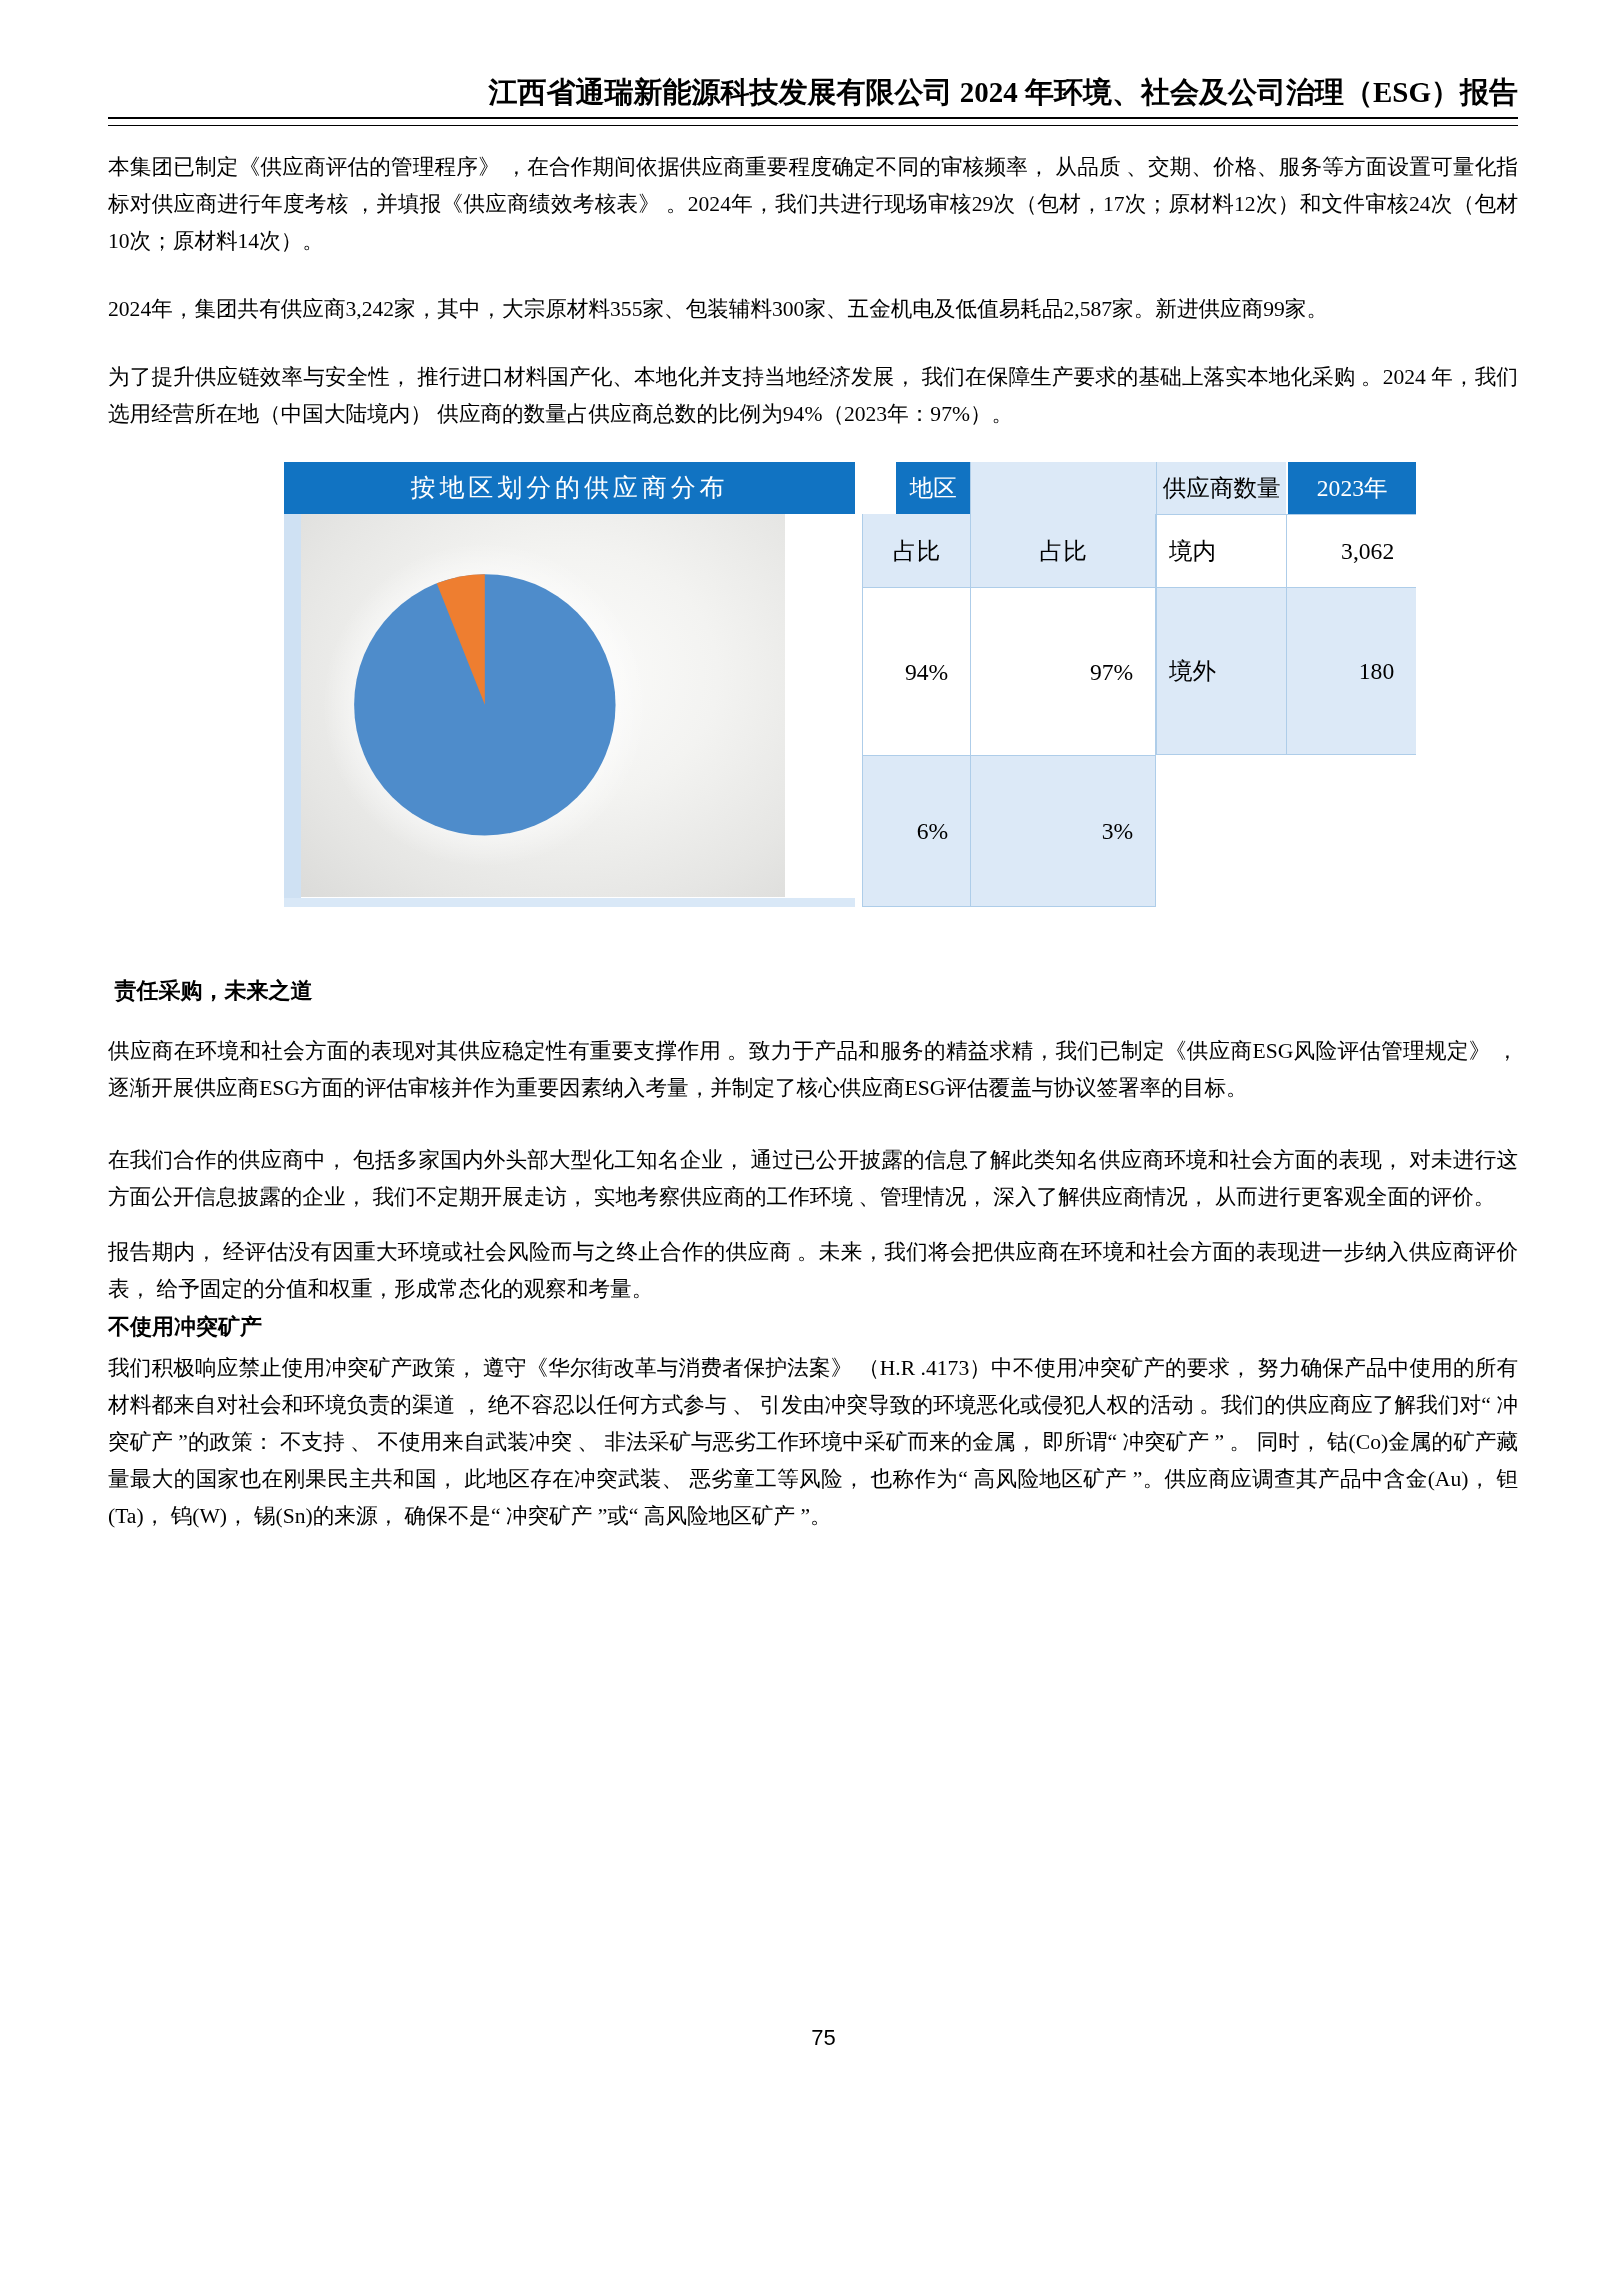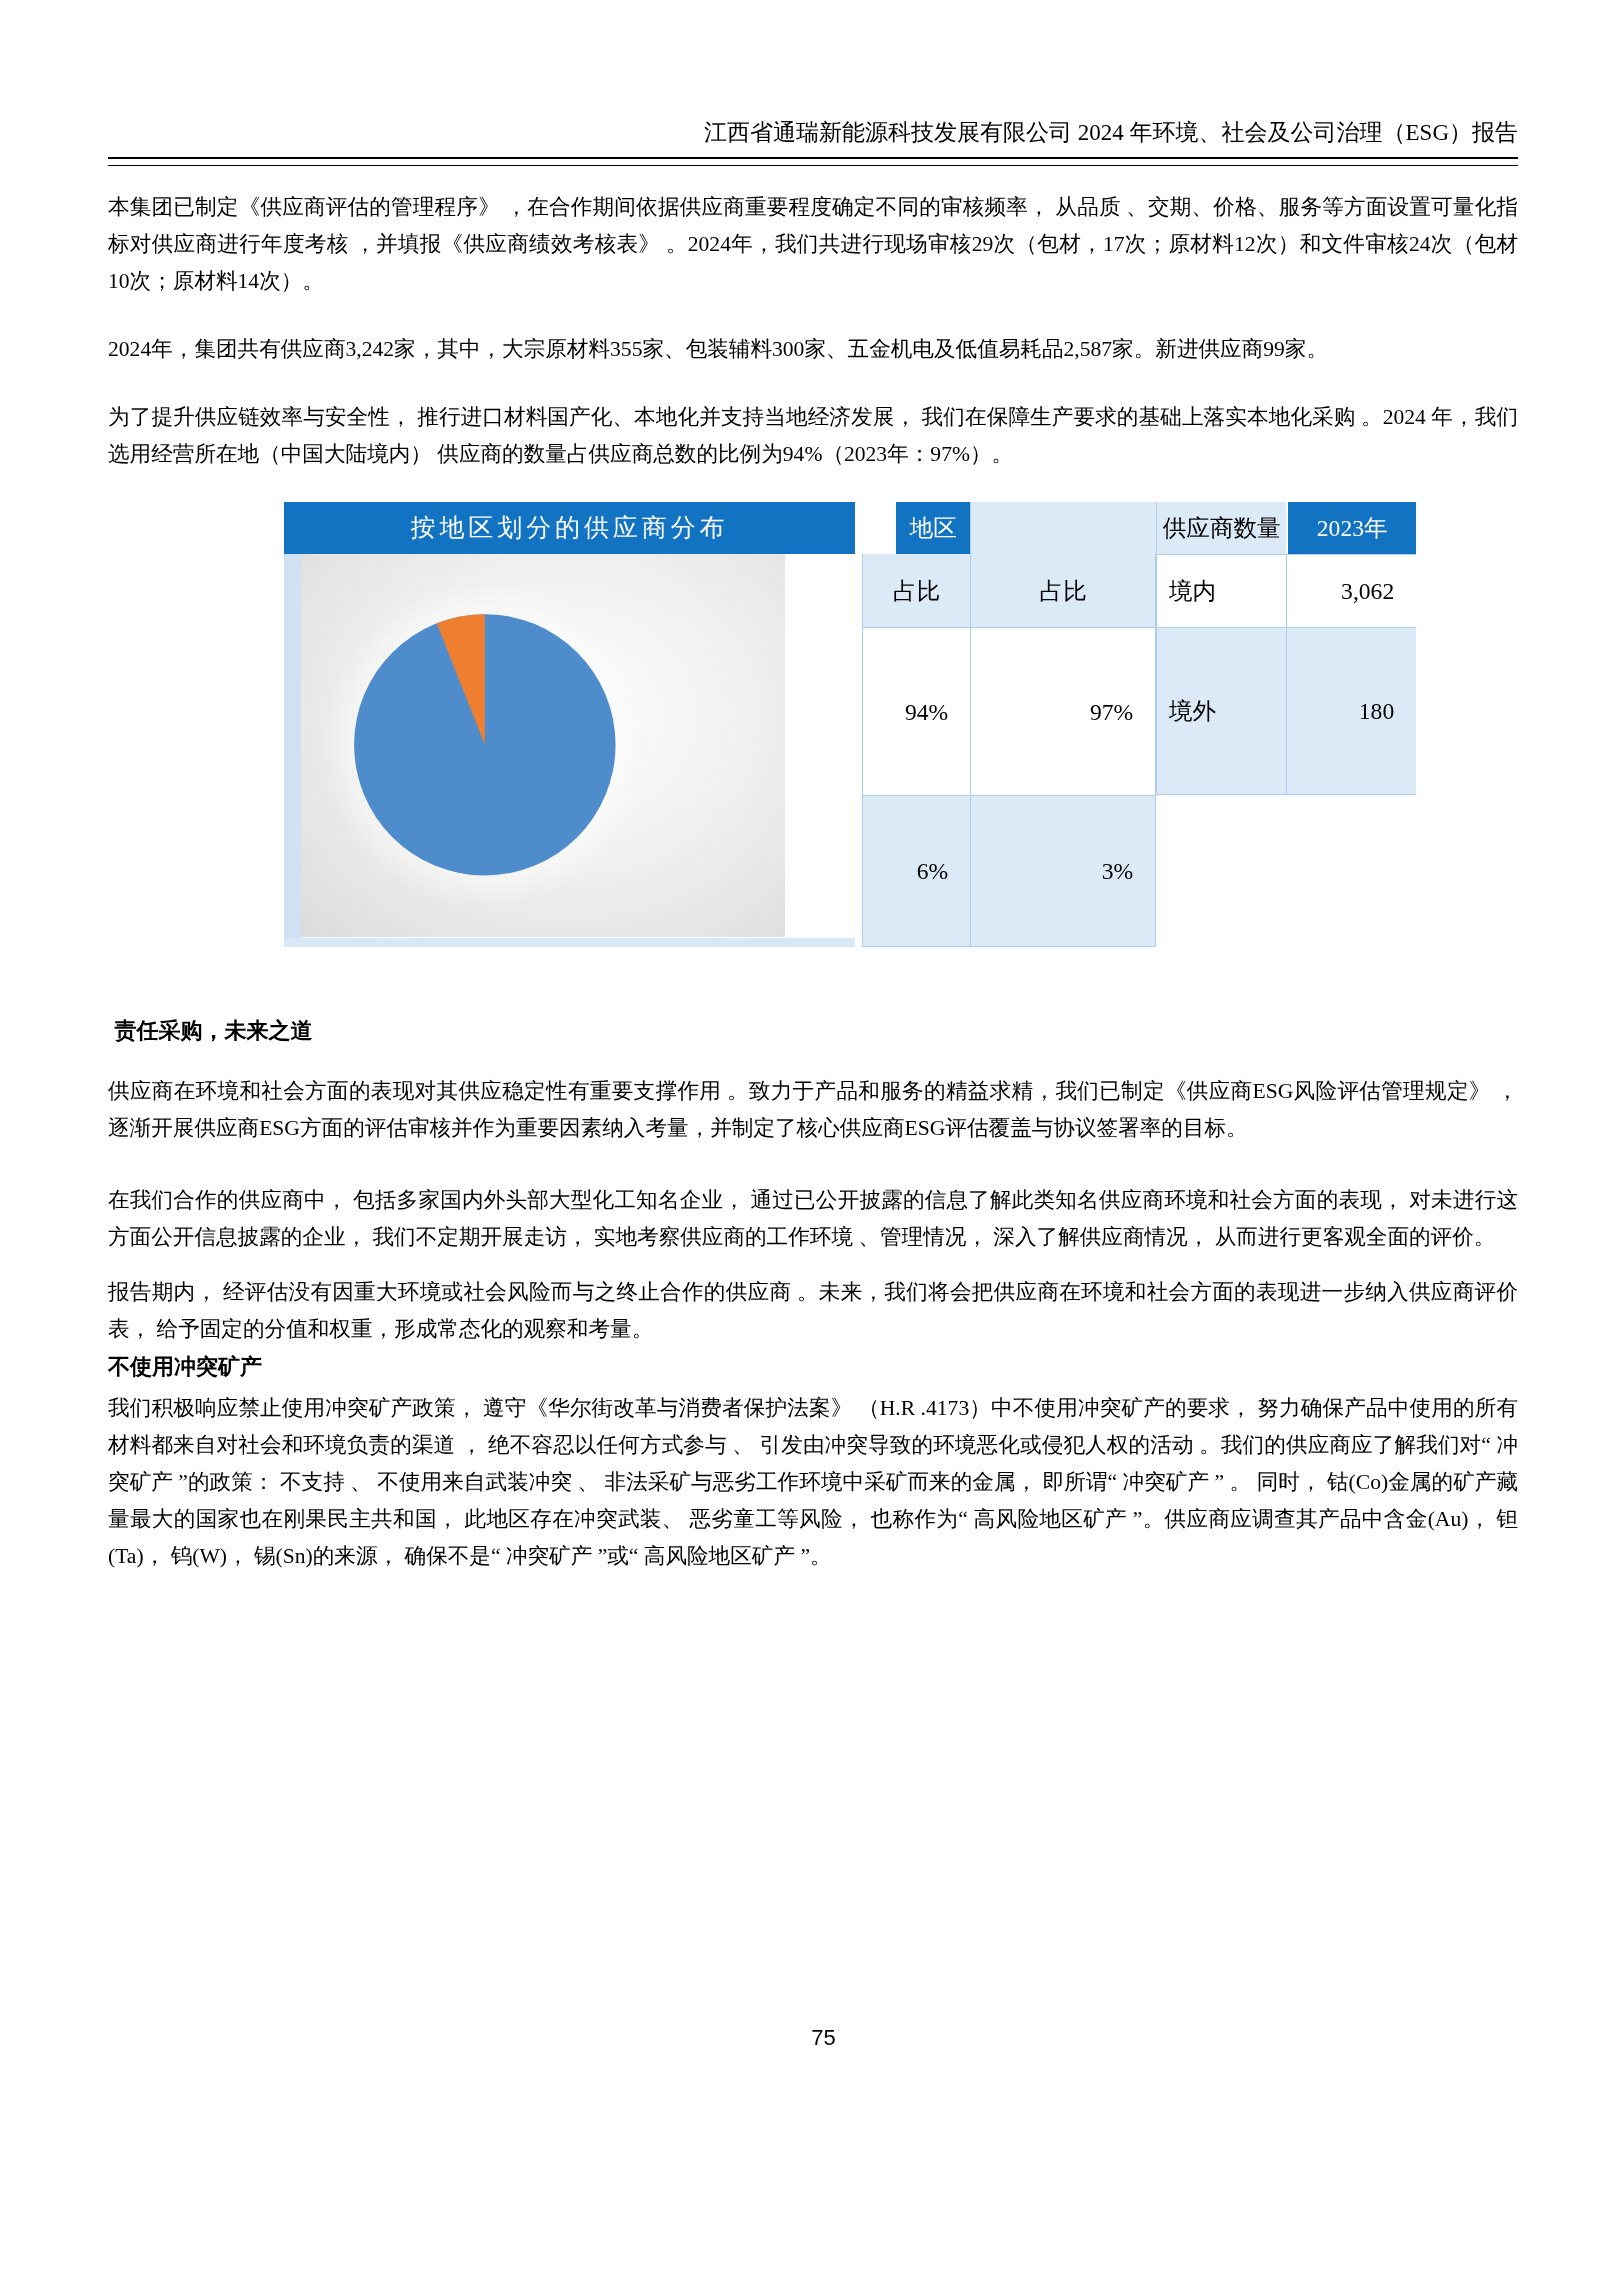--- a/index.html
+++ b/index.html
@@ -3,21 +3,21 @@
 <meta charset="utf-8">
 <style>
   html,body{margin:0;padding:0;}
   body{
     width:1623px;height:2295px;position:relative;background:#ffffff;
     font-family:"Liberation Serif","DejaVu Serif",serif;
     color:#000;font-size:21.6px;line-height:37px;overflow:hidden;
   }
   .content{padding:0 105px 0 108px;}
   
-  .doc-header{padding-top:76px;text-align:right;font-size:23px;line-height:33px;font-weight:normal;margin-top:40px;}
+  .doc-header{padding-top:76px;text-align:right;font-size:29px;line-height:33px;font-weight:bold;}
   .double-rule{height:5.9px;border-top:2.6px solid #000;border-bottom:1.3px solid #000;margin-top:7.9px;}
   
   .para{text-align:justify;text-justify:inter-ideograph;}
   .p1{margin-top:23.6px;}
   .p2{margin-top:31px;}
   .p3{margin-top:31px;}
   .sec-heading{font-weight:bold;font-size:22px;margin-top:0;}
   .h1x{margin-top:65px;padding-left:6.5px;}
   .p4{margin-top:23.6px;}
   .p5{margin-top:35px;}

